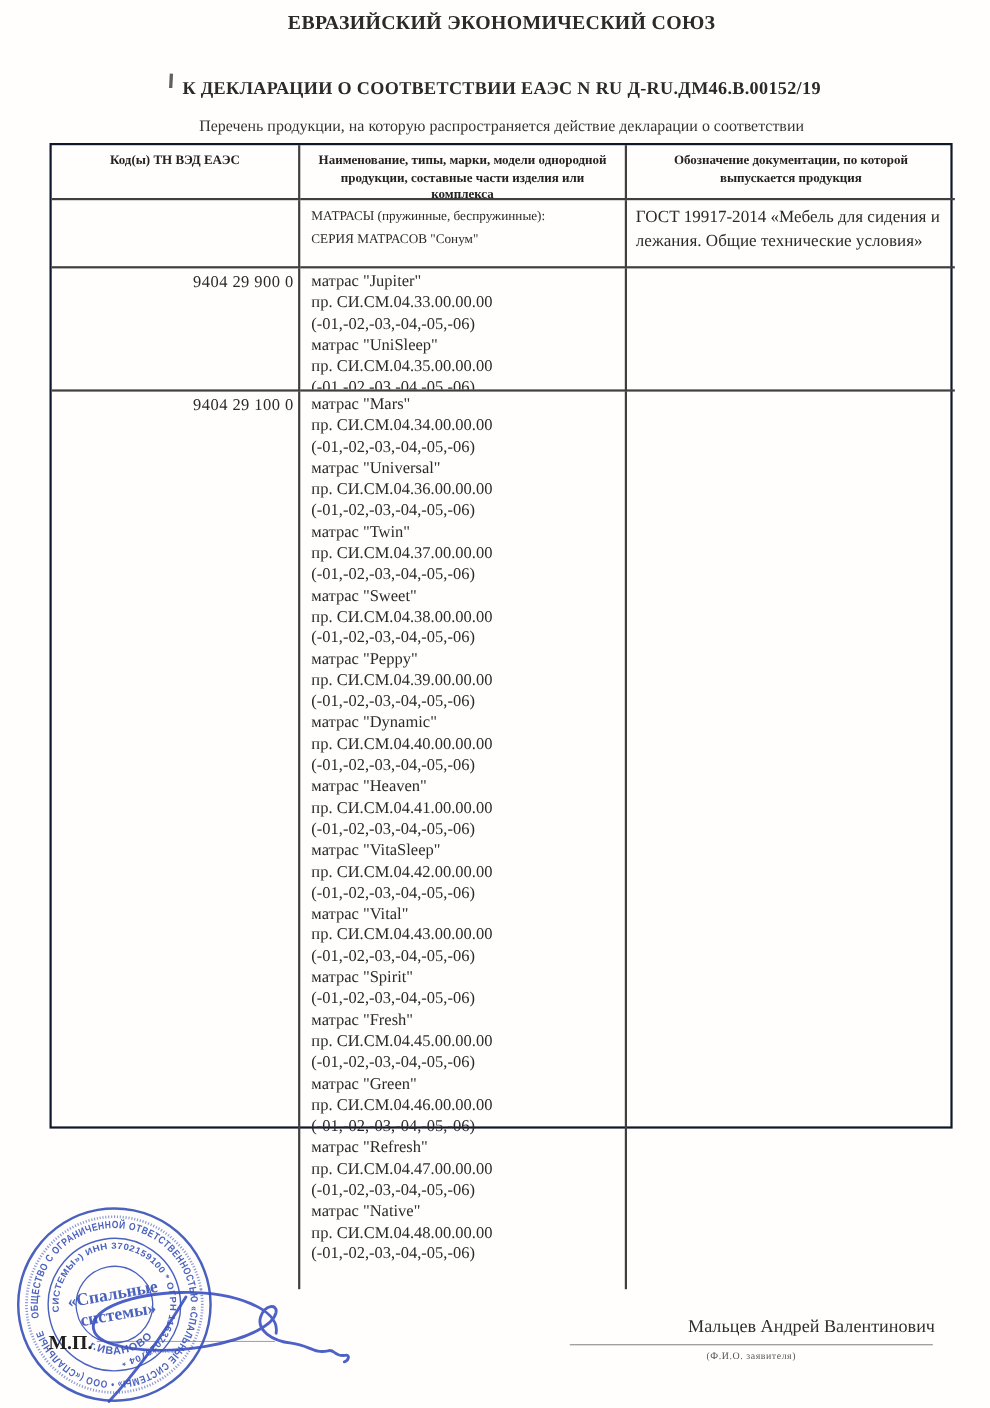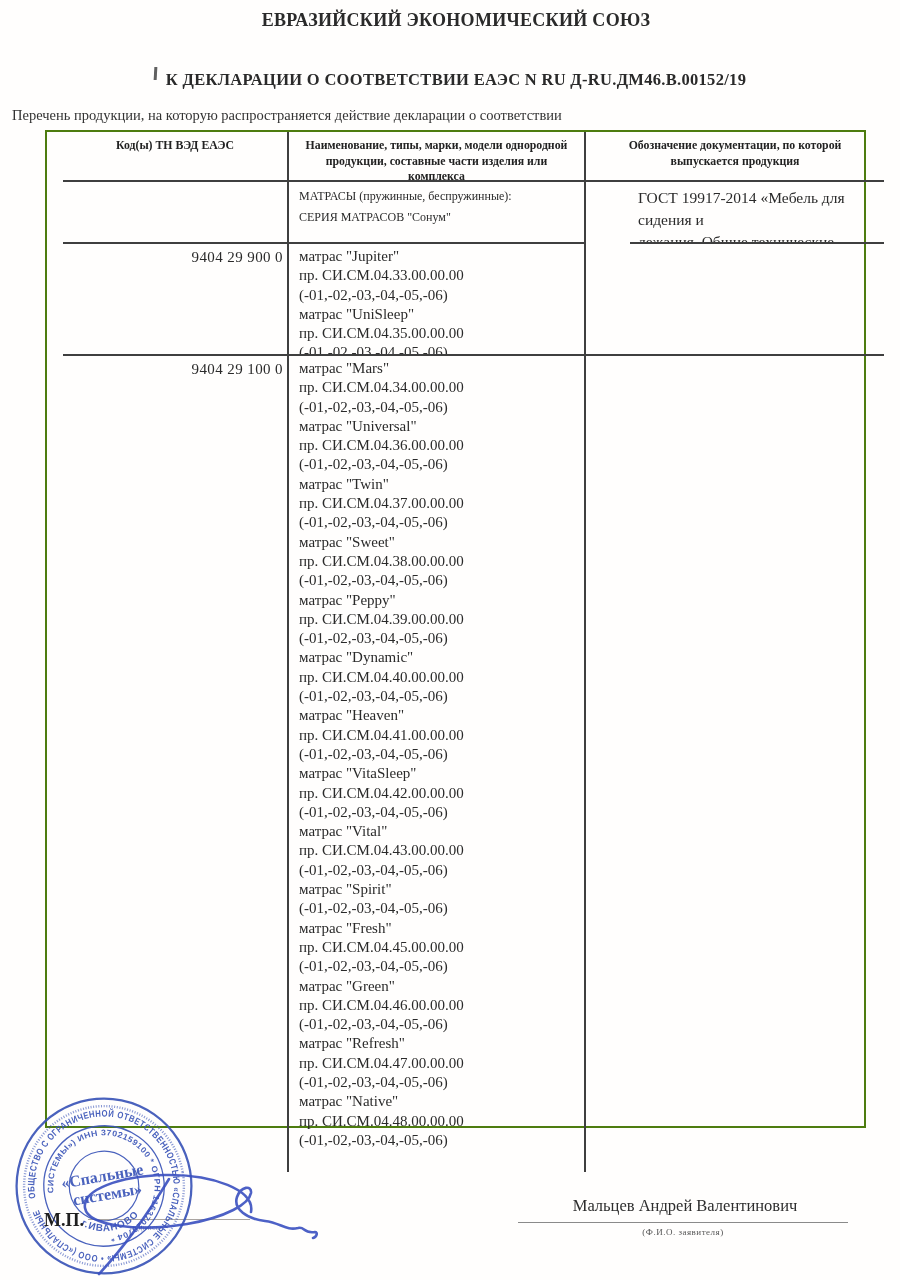--- a/index.html
+++ b/index.html
@@ -5,36 +5,36 @@
   html,body{margin:0;padding:0;background:#ffffff;}
   .page{
     position:relative;width:900px;height:1280px;background:#fffefd;
     font-family:"Liberation Serif","DejaVu Serif",serif;color:#2a2a2a;
     overflow:hidden;margin:0 auto;
   }
   .hdr{position:absolute;left:12px;right:0;text-align:center;font-weight:bold;letter-spacing:.3px;}
   .hdr.l1{top:10px;font-size:18px;}
   .hdr.l2{top:43px;font-size:16.5px;}
   .hdr.l3{top:70px;font-size:16.5px;}
-  .subtitle{position:absolute;left:12px;right:0;top:107px;text-align:left;font-size:14.5px;color:#333;}
+  .subtitle{position:absolute;left:12px;right:0;top:107px;text-align:center;font-size:14.5px;color:#333;}
   .tbl{
-    position:absolute;left:45px;top:130px;width:821px;height:998px;
+    position:absolute;left:45px;top:130px;width:821px;height:896px;
     display:grid;grid-template-columns:226px 297px 298px;
     grid-template-rows:50px 62px 112px 816px;
-    border:2px solid #4d7c0f;box-sizing:border-box;padding-left:16px;
+    border:2px solid #0f172a;box-sizing:border-box;
   }
   .cell{border-right:2px solid #3f3f3f;border-bottom:2px solid #3f3f3f;box-sizing:border-box;overflow:hidden;}
   .cell.lastcol{border-right:none;}
   .cell.lastrow{border-bottom:none;}
   .cell.head{font-weight:bold;font-size:11.8px;line-height:15.5px;text-align:center;padding:6px 4px 0 4px;color:#222;}
   .cell.code{font-size:15px;padding:5px 4px 0 9px;letter-spacing:.4px;text-align:right;}
   .cell.prod1{font-size:12px;line-height:21px;padding:4px 4px 0 10px;}
-  .cell.doc1{font-size:15.5px;line-height:22px;padding:5px 6px 0 8px;margin-left:44px;}
+  .cell.doc1{font-size:15.5px;line-height:22px;padding:5px 6px 0 8px;}
   .cell.prod{font-size:15px;line-height:19.3px;padding:3px 4px 0 10px;}
-  .footer-name{position:absolute;left:520px;top:1196px;width:330px;text-align:center;font-size:16.5px;color:#2e2e2e;}
+  .footer-name{position:absolute;left:520px;top:1196px;width:330px;text-align:right;font-size:16.5px;color:#2e2e2e;}
   .footer-name-line{position:absolute;left:518px;top:1222px;width:330px;border-top:1.5px solid #8a8a8a;}
   .footer-name-caption{position:absolute;left:518px;top:1227px;width:330px;text-align:center;font-size:9px;color:#555;letter-spacing:.5px;}
   .mp-label{position:absolute;left:44px;top:1210px;font-size:18px;font-weight:600;color:#1f1f1f;z-index:6;}
   .sig-line{position:absolute;left:88px;top:1219px;width:162px;border-top:1.2px solid #a9a4a0;z-index:2;}
   .sig-caption{position:absolute;left:130px;top:1223px;font-size:7.5px;color:#8d96c2;z-index:2;letter-spacing:.5px;}
   .scan-artifact{position:absolute;left:154px;top:67px;width:3px;height:13px;background:#2b2b2b;opacity:.75;transform:rotate(3deg);}
   .stamp-wrap{position:absolute;left:10px;top:1092px;width:188px;height:188px;z-index:3;transform:rotate(-10deg);opacity:.92;}
   .sig-wrap{position:absolute;left:55px;top:1162px;width:270px;height:120px;z-index:5;}
 </style>
 </head>

